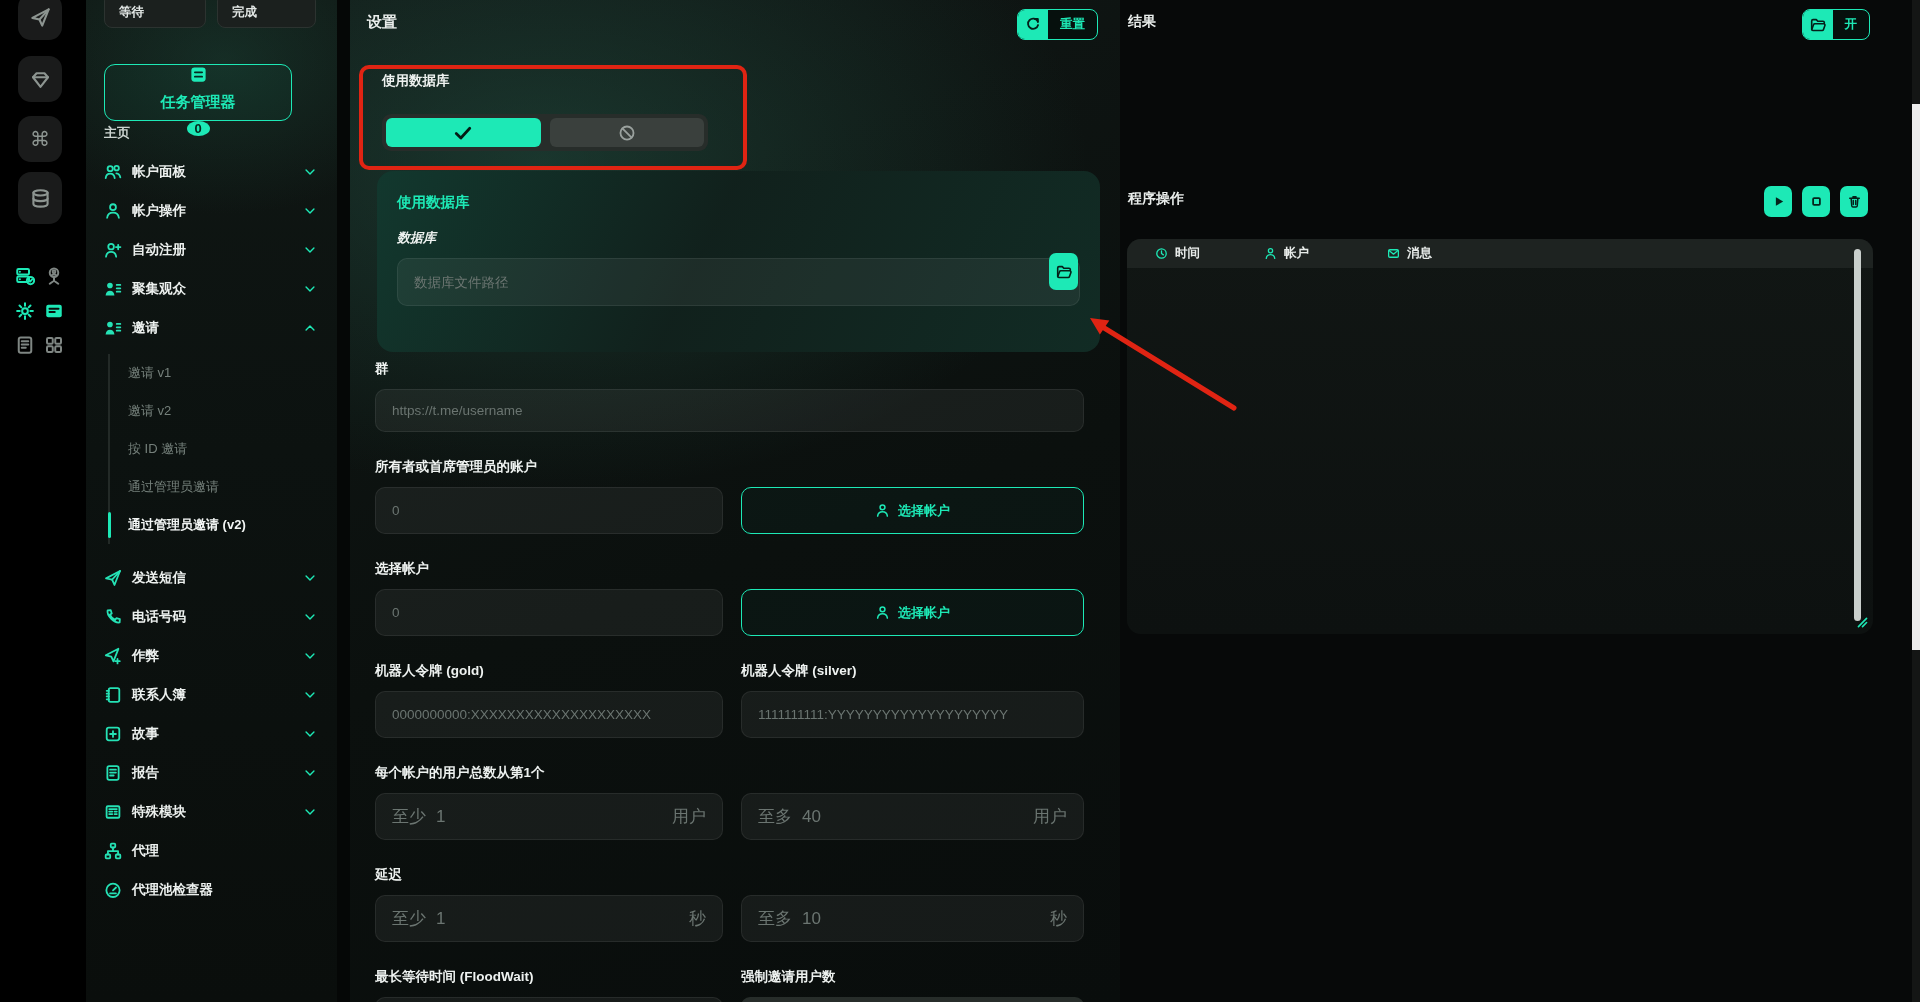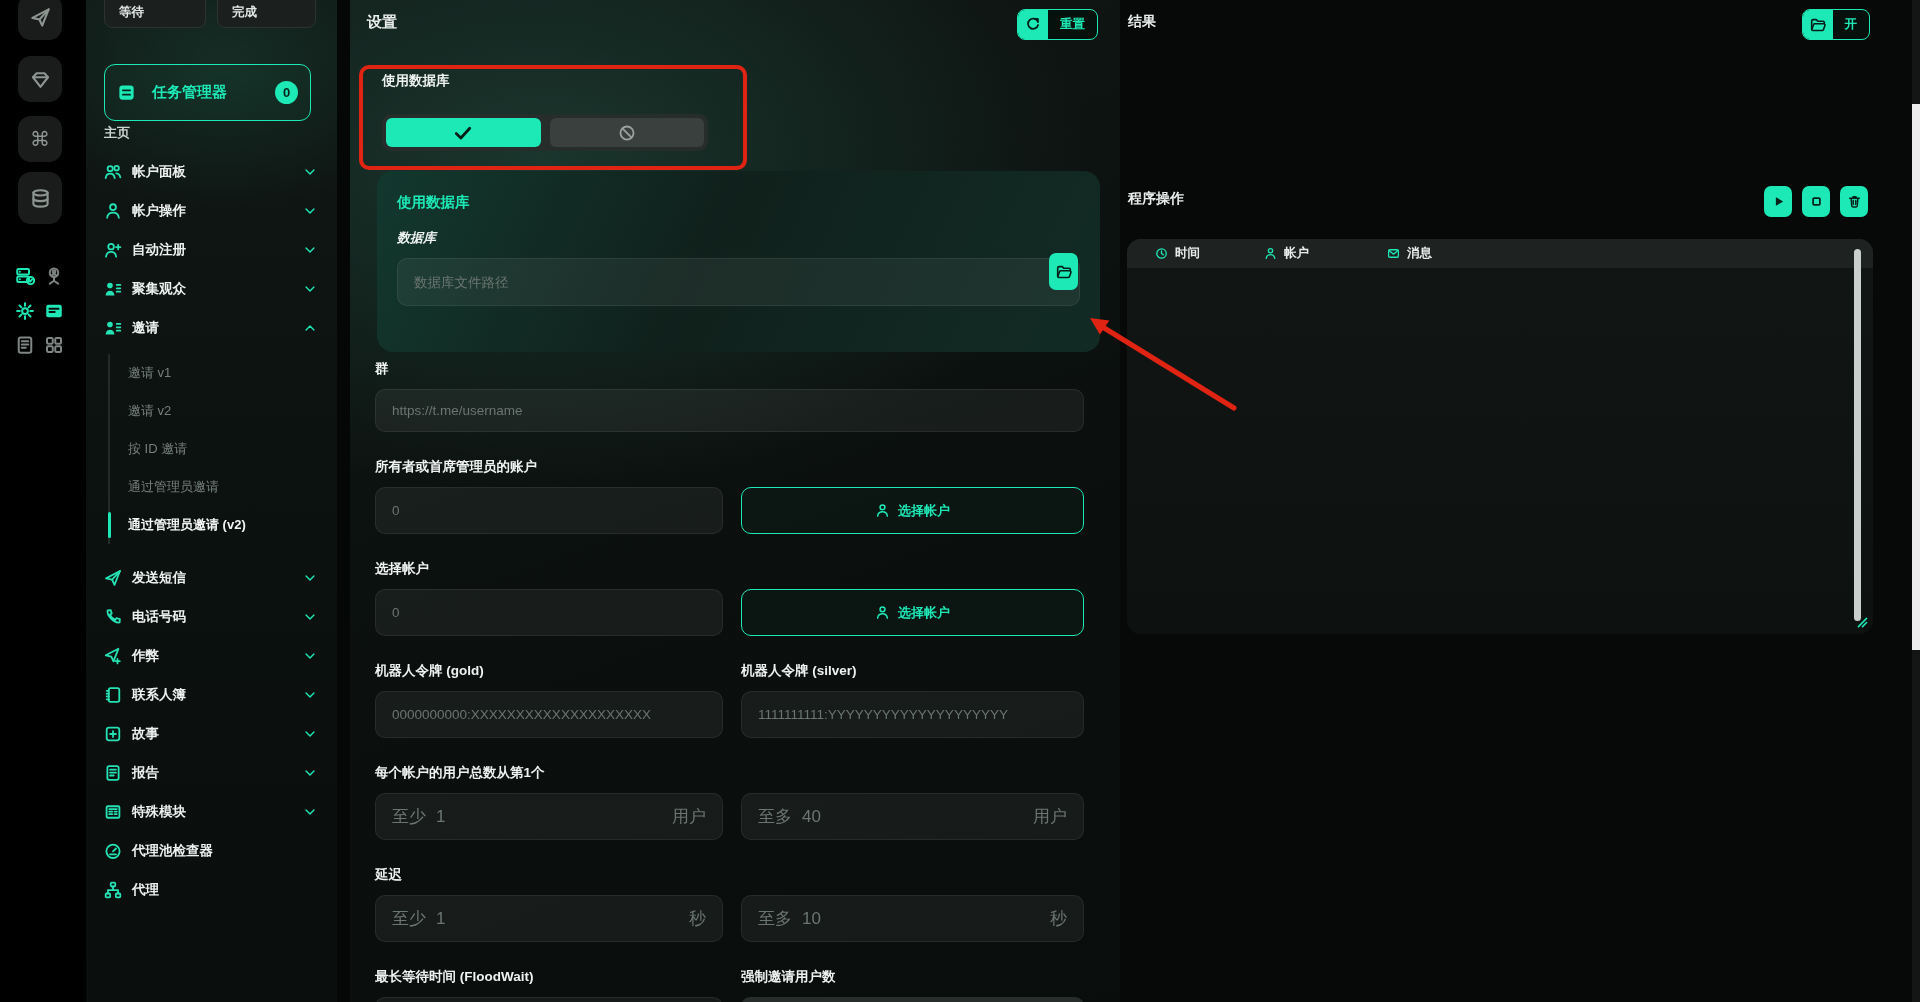--- a/index.html
+++ b/index.html
@@ -12,21 +12,21 @@
   
   .rail { position:absolute; left:0; top:0; width:86px; height:1002px; background:#000; }
   .rail-btn { position:absolute; left:18px; width:44px; height:46px; border-radius:13px; background:#1a1b1b; color:#8d9591; display:flex; align-items:center; justify-content:center; }
   .rail-cmd { font-size:20px; color:#8d9591; }
   .mini { position:absolute; width:20px; height:20px; }
 
   
   .sidebar { position:absolute; left:86px; top:0; width:251px; height:1002px;
     background:radial-gradient(320px 220px at 55% 6%, rgba(31,82,66,.38), rgba(0,0,0,0) 70%), linear-gradient(180deg,#101714 0%, #0c1210 45%, #0a0e0c 100%); }
   .top-btn { position:absolute; top:-7px; height:35px; border-radius:8px; background:#1b201e; border:1px solid #2c3330; color:#e2e7e5; font-size:12.5px; font-weight:bold; display:flex; align-items:flex-end; justify-content:flex-start; padding:0 0 6px 14px; }
-  .task-box { position:absolute; left:18px; top:64px; width:207px; height:57px; border:1px solid #1de9b6; border-radius:11px; display:flex; align-items:center; padding:0 12px; gap:16px; background:rgba(29,233,182,0.04); }
+  .task-box { position:absolute; left:18px; top:64px; width:188px; height:57px; border:1px solid #1de9b6; border-radius:11px; display:flex; align-items:center; padding:0 12px; gap:9px; background:rgba(29,233,182,0.04);flex-direction:column; }
   .task-box .tic { color:#1de9b6; }
   .task-box .tlb { color:#1de9b6; font-size:15px; font-weight:bold; flex:1; }
   .task-badge { width:23px; height:23px; border-radius:50%; background:#1de9b6; color:#04231a; font-size:13px; font-weight:bold; display:flex; align-items:center; justify-content:center; }
   .sec-label { position:absolute; left:18px; top:124px; color:#ccd4d0; font-size:13px; font-weight:bold; }
   .nav { position:absolute; left:18px; right:12px; }
   .nav-item { height:39px; display:flex; align-items:center; gap:10px; cursor:pointer; }
   .nic { color:#25e2b5; width:18px; height:18px; }
   .nlb { color:#edf1ef; font-size:13.5px; font-weight:bold; flex:1; }
   .nch { color:#1de9b6; width:14px; height:14px; margin-right:8px; }
   .sub { position:absolute; left:22px; right:12px; top:354px; border-left:2px solid #232a27; }
@@ -502,32 +502,32 @@
         <span class="nlb">特殊模块</span>
         <span class="nch">
             <svg class="ic" width="14" height="14" viewBox="0 0 16 16">
               <use href="#i-chev-down"></use>
             </svg>
           </span>
       </div>
       <div class="nav-item">
         <span class="nic">
             <svg class="ic" width="18" height="18" viewBox="0 0 16 16">
+              <use href="#i-network"></use>
+            </svg>
+          </span>
+        <span class="nlb">代理</span>
+      </div>
+      <div class="nav-item">
+        <span class="nic">
+            <svg class="ic" width="18" height="18" viewBox="0 0 16 16">
               <use href="#i-gauge"></use>
             </svg>
           </span>
         <span class="nlb">代理池检查器</span>
-      </div>
-      <div class="nav-item">
-        <span class="nic">
-            <svg class="ic" width="18" height="18" viewBox="0 0 16 16">
-              <use href="#i-network"></use>
-            </svg>
-          </span>
-        <span class="nlb">代理</span>
       </div>
     </div>
   </div>
 
   <div class="main">
     <div class="main-gap"></div>
     <div class="settings-title">设置</div>
 
     <div class="pill-btn reset-btn">
       <span class="pill-ic">

